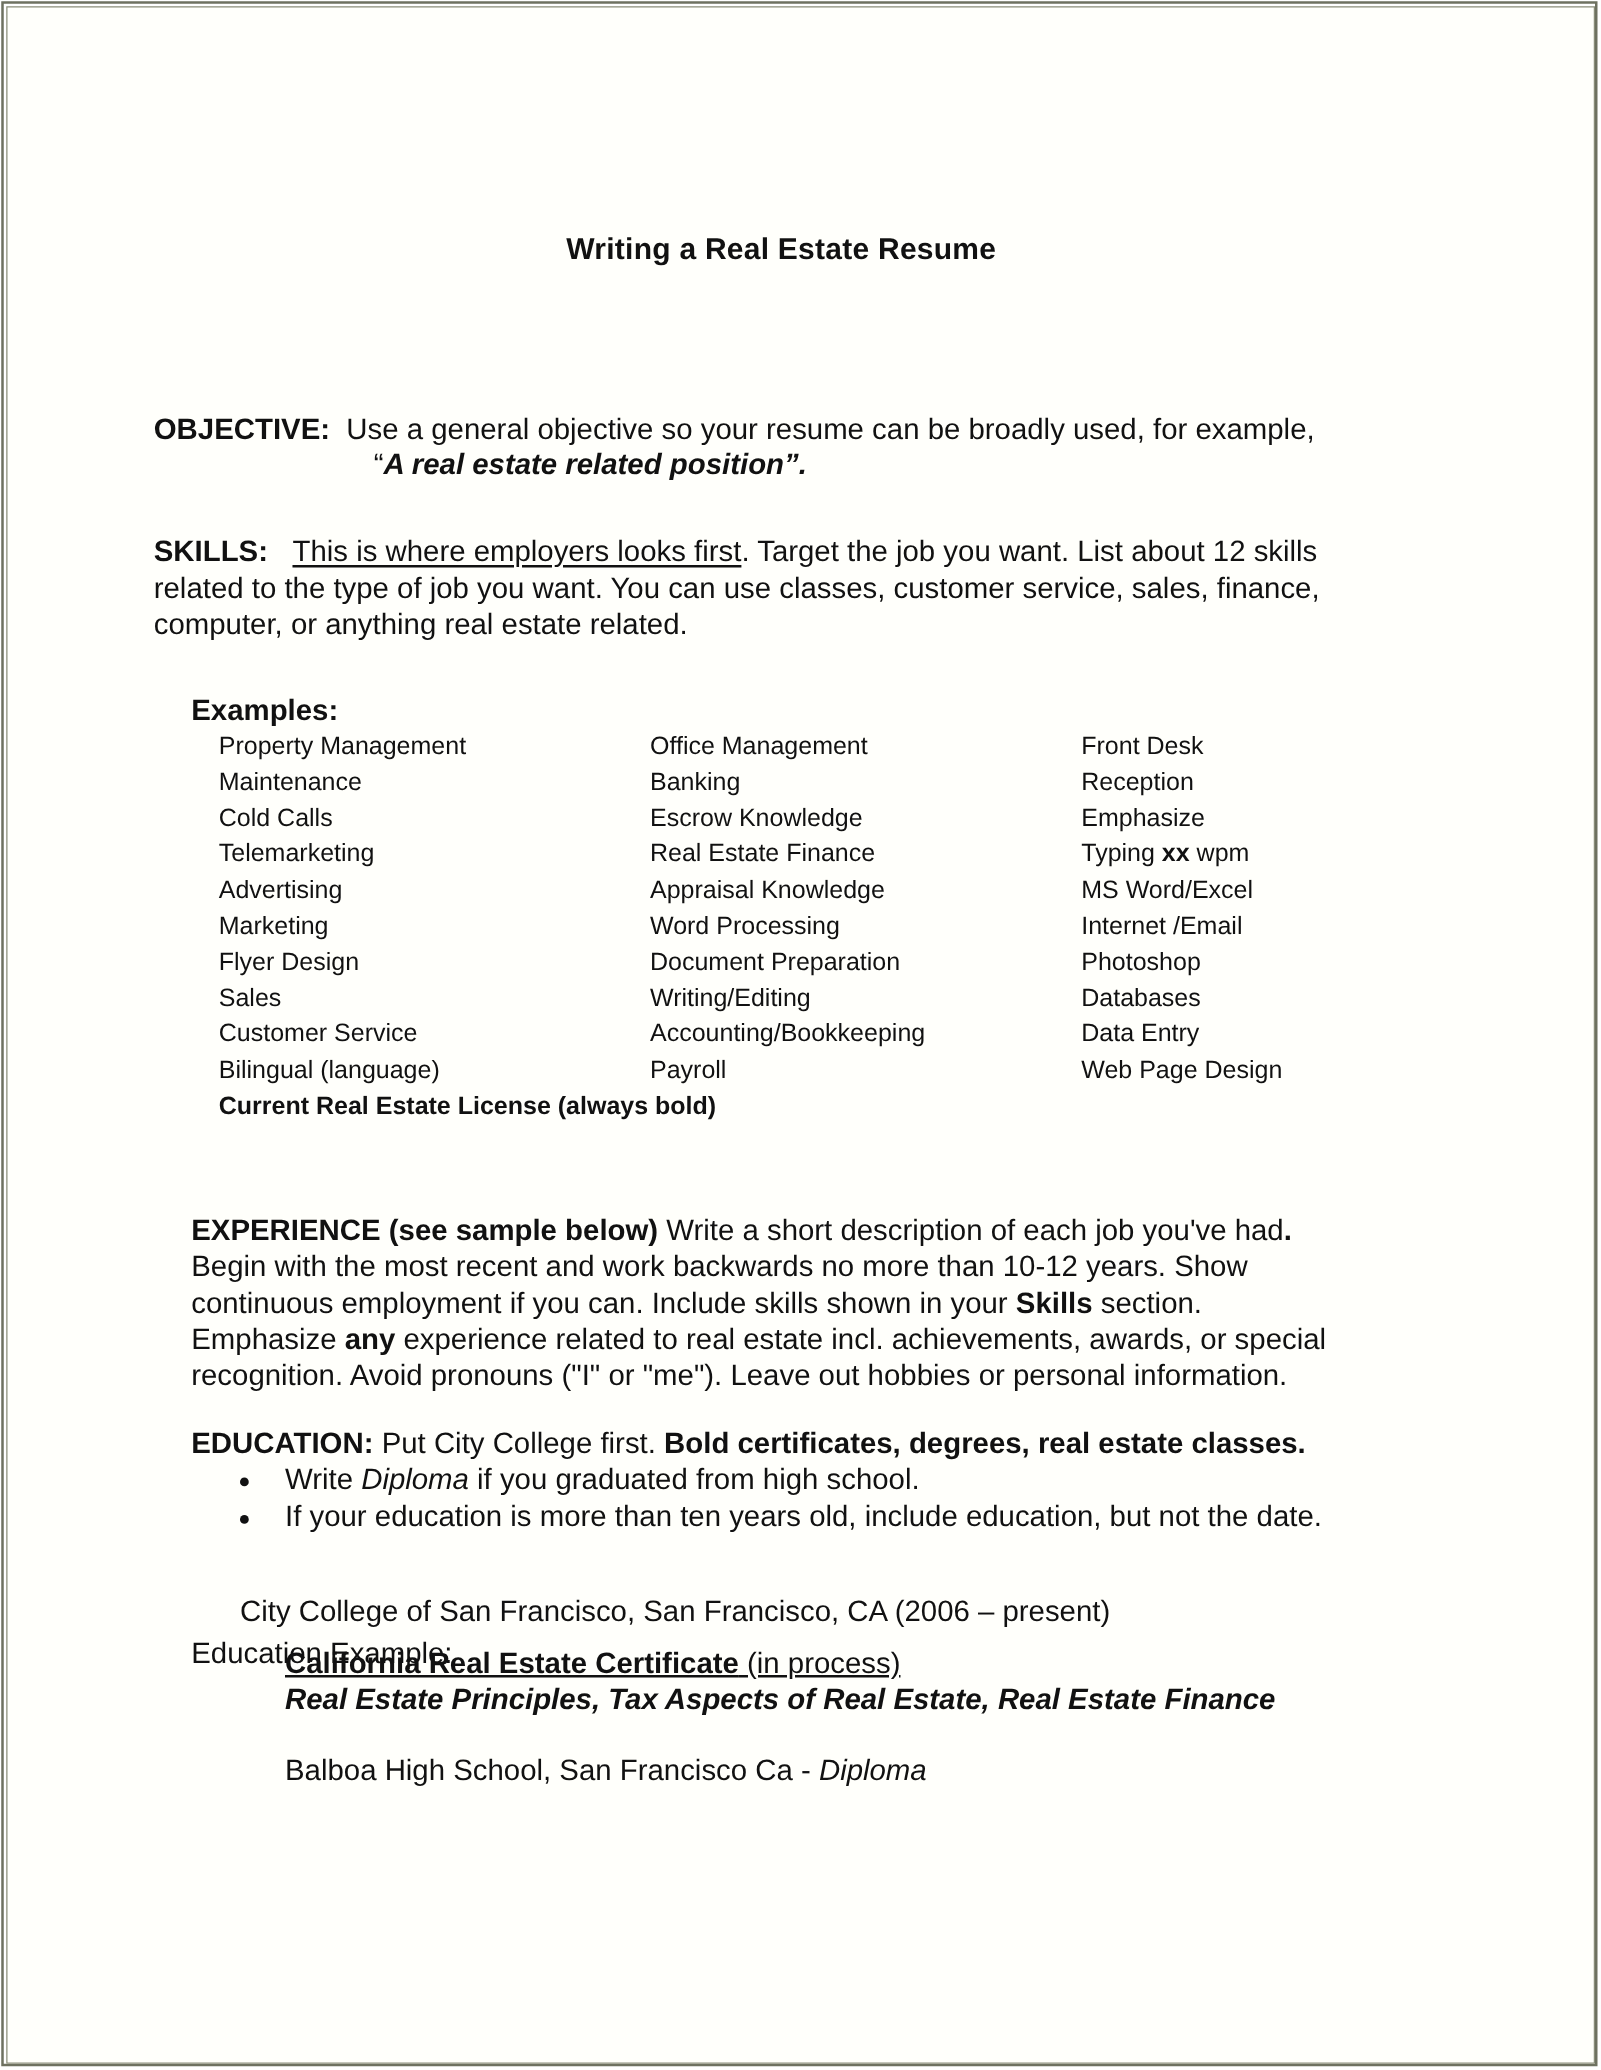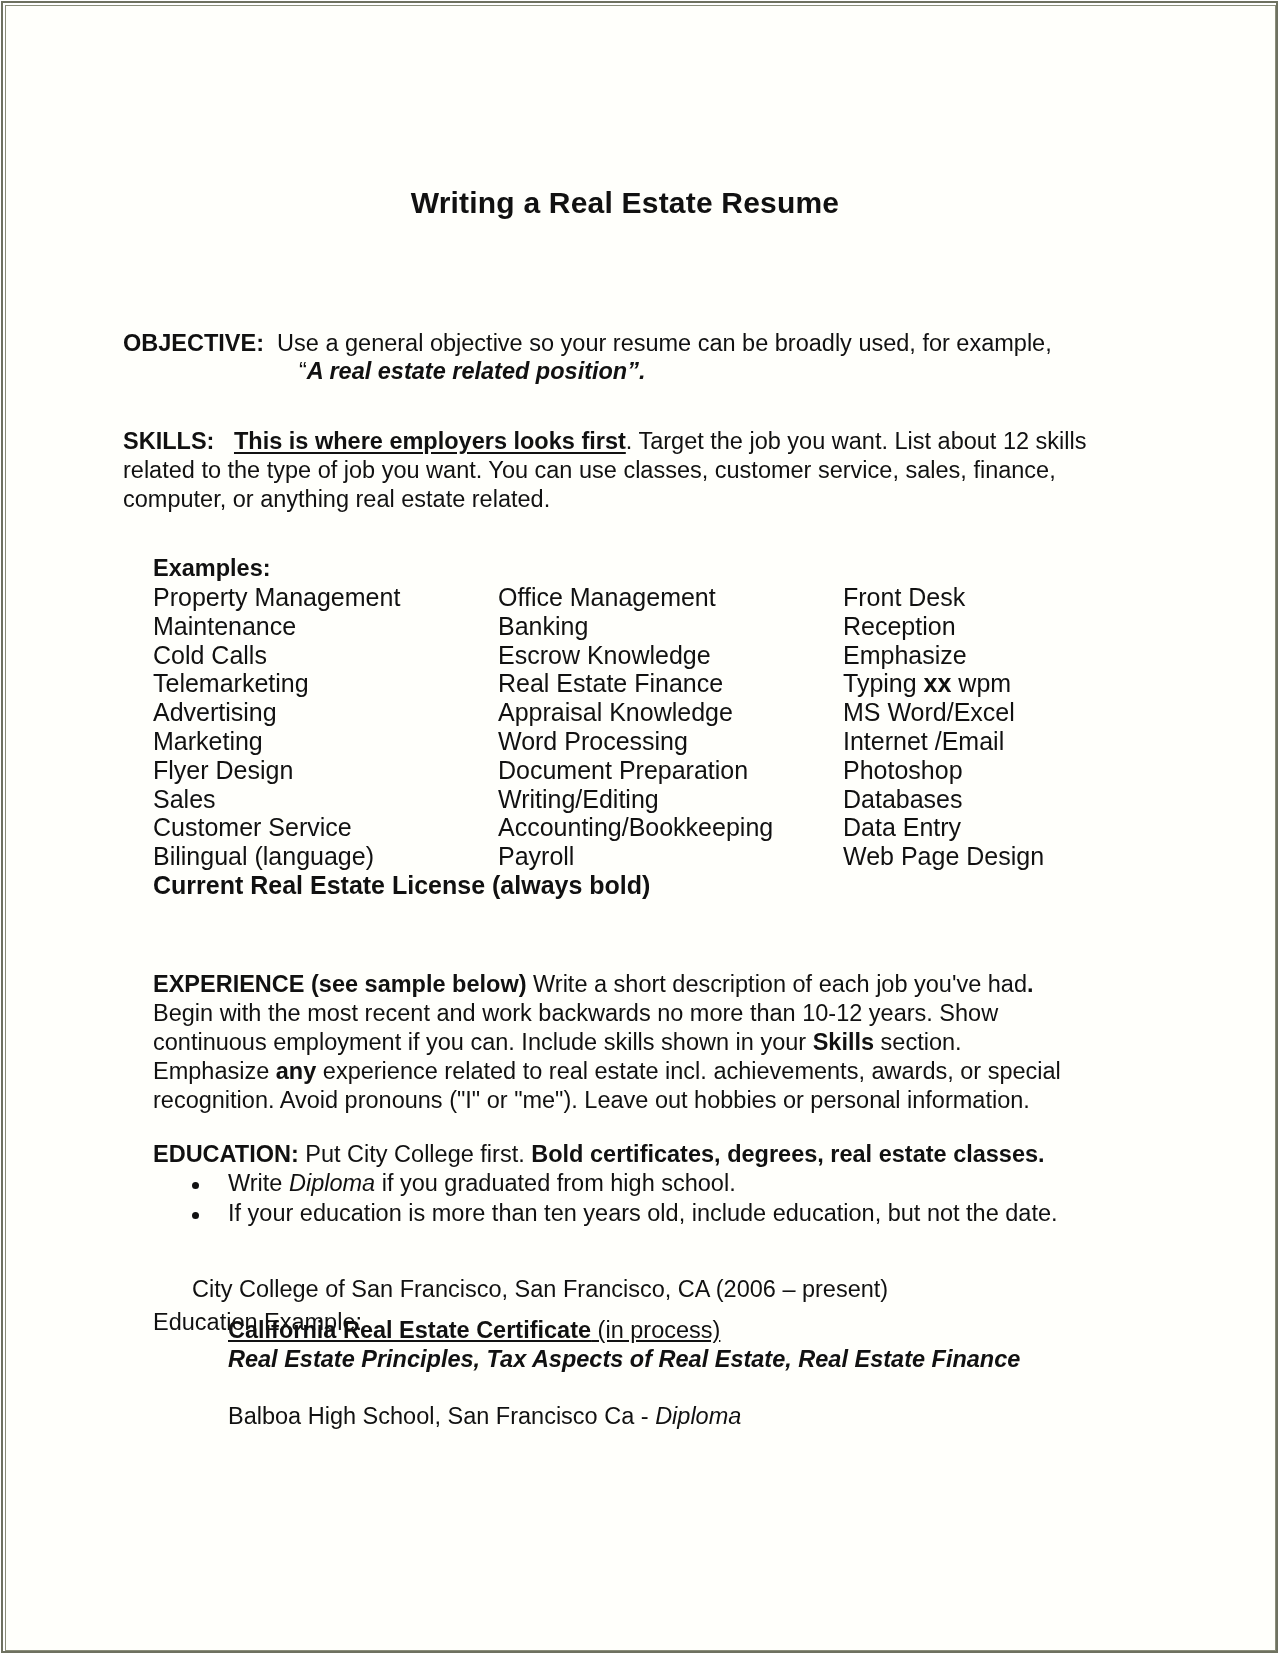--- a/index.html
+++ b/index.html
@@ -32,29 +32,29 @@
     }
     .page {
       position: absolute;
       left: 0; top: 0;
       width: 1281px; height: 1656px;
     }
     .abs { position: absolute; white-space: nowrap; }
     .title {
       left: 0; width: 1250px; top: 186px;
       text-align: center;
-      font-size: 30px;
+      font-size: 24px;
       font-weight: bold;
       letter-spacing: 0.2px;
     }
     .txt { font-size: 23.5px; line-height: 29px; }
     .b { font-weight: bold; }
     .i { font-style: italic; }
-    .u { text-decoration: underline; text-underline-offset: 3px; font-weight: bold; }
-    .col { position: absolute; font-size: 25px; line-height: 28.8px; }
+    .u { text-decoration: underline; text-underline-offset: 3px; }
+    .col { position: absolute; font-size: 20px; line-height: 28.8px; margin-left: 22px; }
     .col div { white-space: nowrap; }
     .bullet {
       position: absolute;
       width: 7px; height: 7px;
       border-radius: 50%;
       background: #111;
     }
   </style>
 </head>
 <body>

